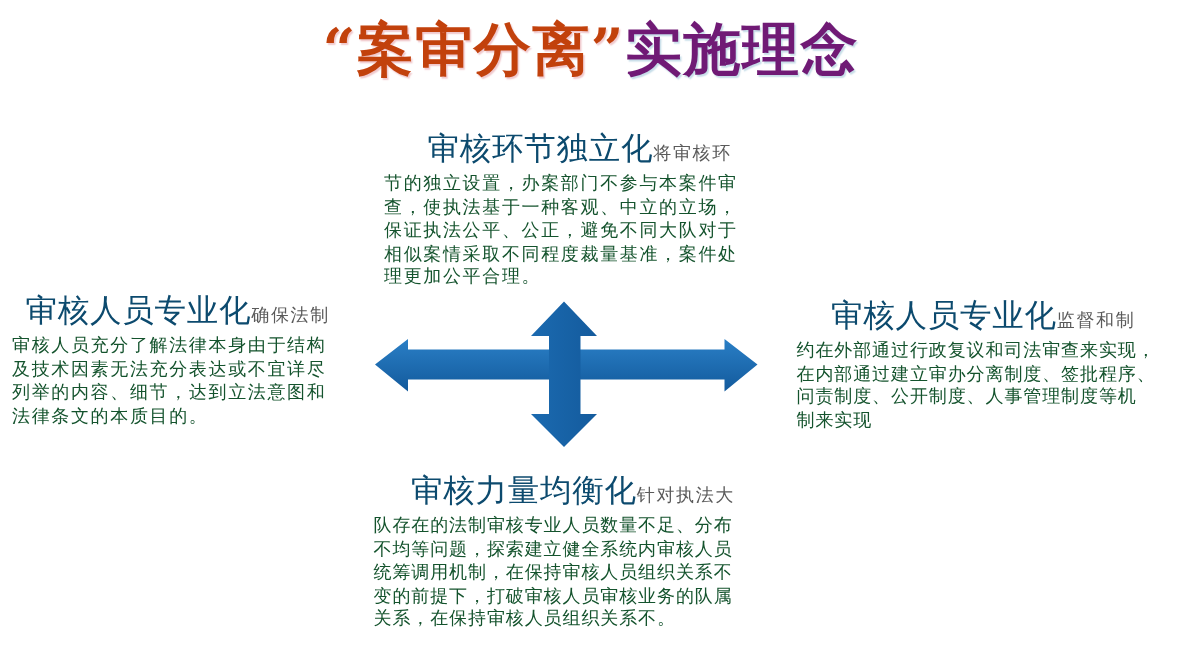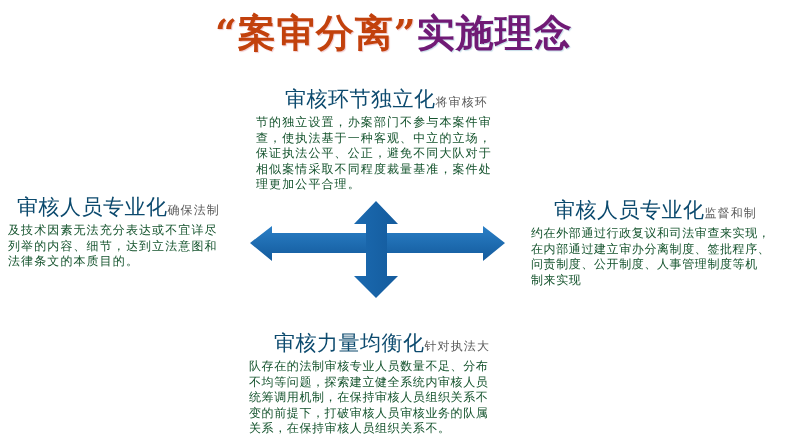--- a/index.html
+++ b/index.html
@@ -52,39 +52,40 @@
     <p>相似案情采取不同程度裁量基准，案件处</p>
     <p>理更加公平合理。</p>
   </div>
 </div>
 
 <div class="block" style="left:8px; top:194px; width:240px;">
   <p style="padding-left:9px; line-height:26px;">
     <span class="head">审核人员专业化</span><span class="lead">确保法制</span>
   </p>
   <div class="body">
+    <p>审核人员充分了解法律本身由于结构</p>
     <p>及技术因素无法充分表达或不宜详尽</p>
     <p>列举的内容、细节，达到立法意图和</p>
     <p>法律条文的本质目的。</p>
   </div>
 </div>
 
 <div class="block" style="left:531px; top:197px; width:269px;">
   <p style="padding-left:23px; line-height:26px;">
     <span class="head">审核人员专业化</span><span class="lead">监督和制</span>
   </p>
   <div class="body" style="letter-spacing:0.6px;">
     <p>约在外部通过行政复议和司法审查来实现，</p>
     <p>在内部通过建立审办分离制度、签批程序、</p>
     <p>问责制度、公开制度、人事管理制度等机</p>
     <p>制来实现</p>
   </div>
 </div>
 
-<div class="block" style="left:249px; top:330px; width:270px;">
+<div class="block" style="left:249px; top:314px; width:270px;">
   <p style="padding-left:25px; line-height:26px;">
     <span class="head">审核力量均衡化</span><span class="lead">针对执法大</span>
   </p>
   <div class="body" style="letter-spacing:0.6px;">
     <p>队存在的法制审核专业人员数量不足、分布</p>
     <p>不均等问题，探索建立健全系统内审核人员</p>
     <p>统筹调用机制，在保持审核人员组织关系不</p>
     <p>变的前提下，打破审核人员审核业务的队属</p>
     <p>关系，在保持审核人员组织关系不。</p>
   </div>

